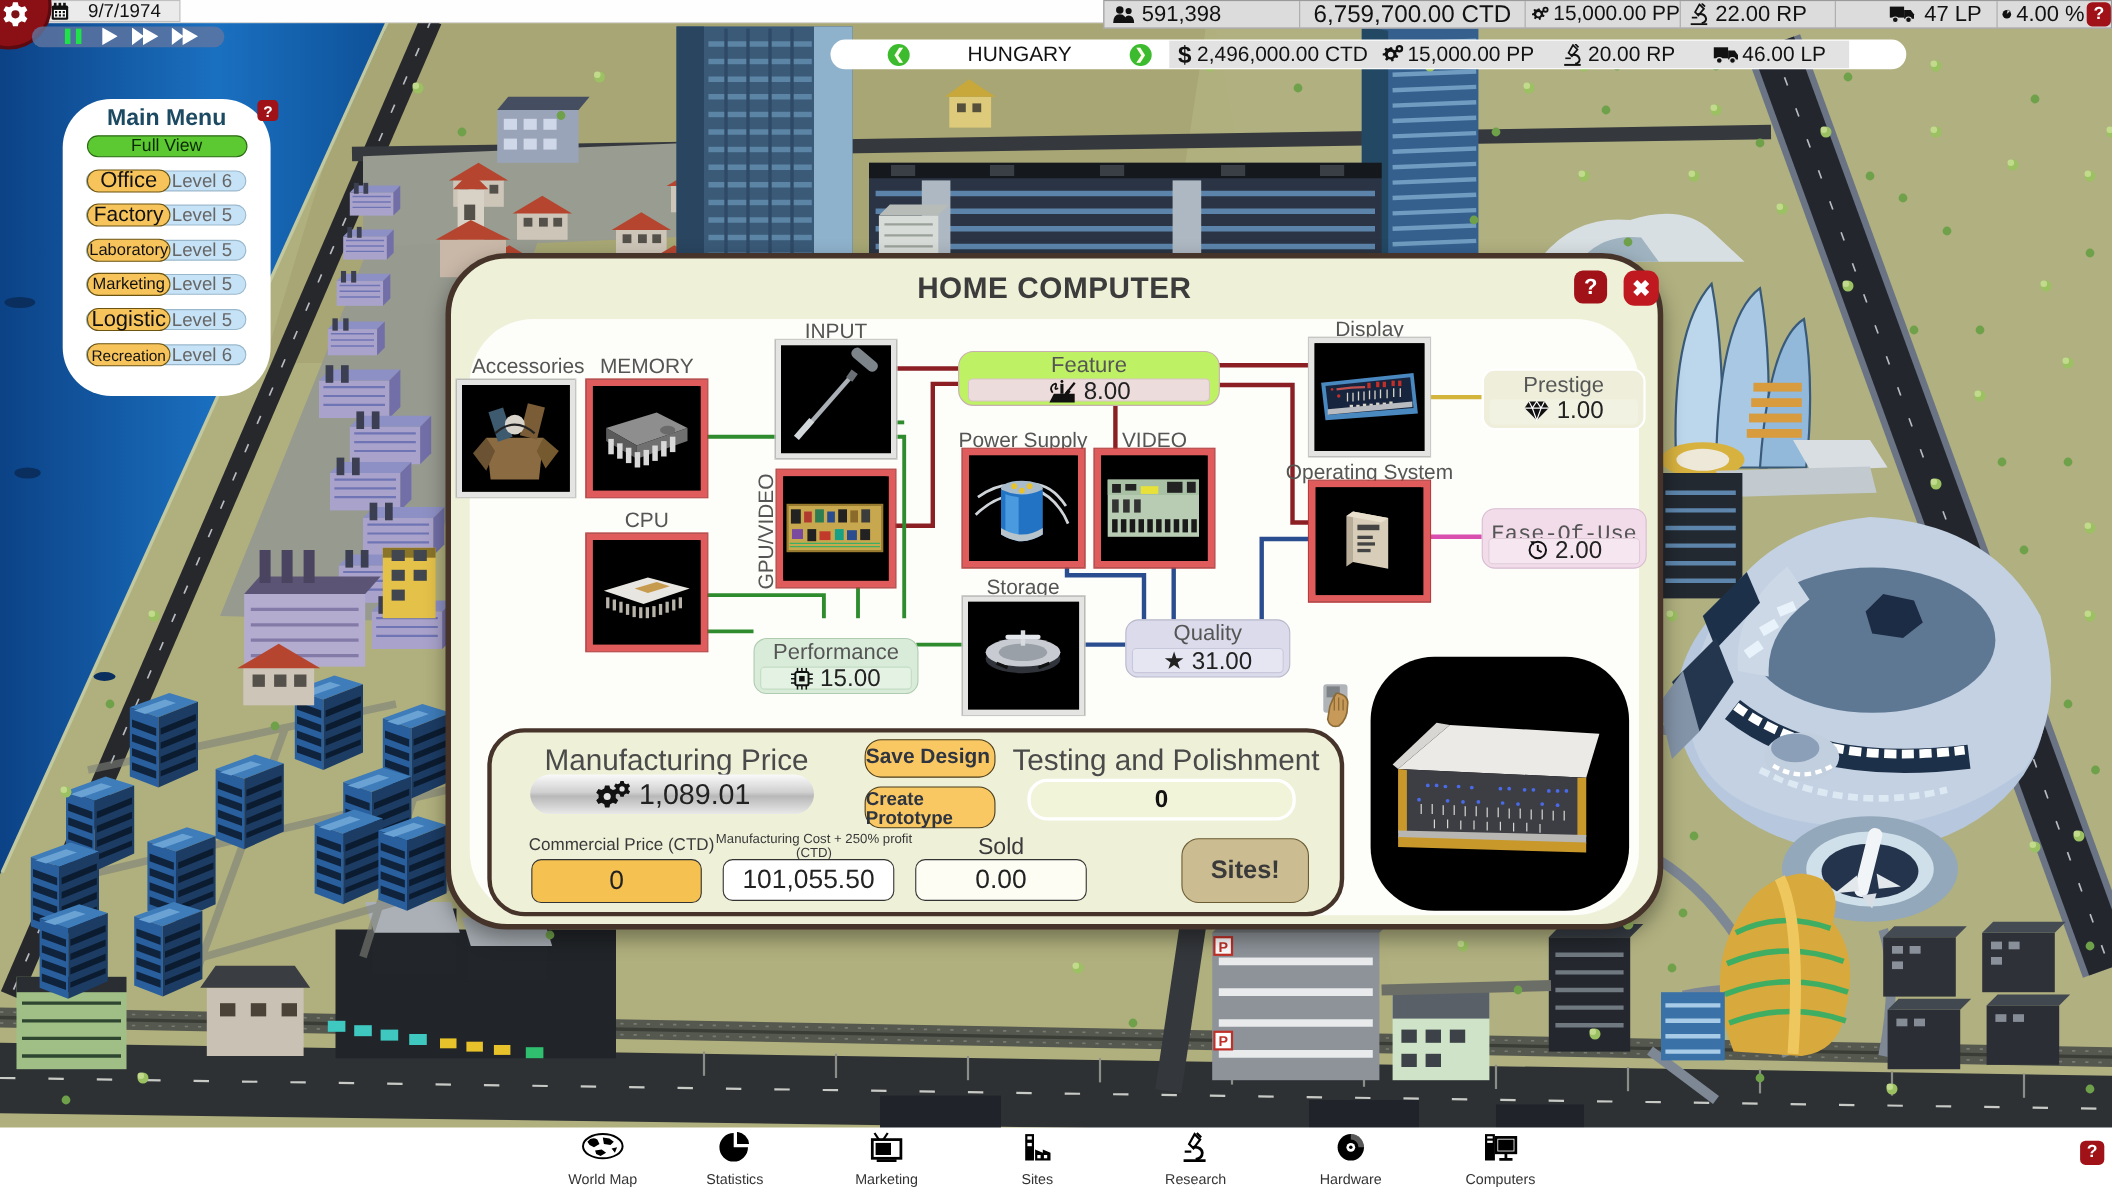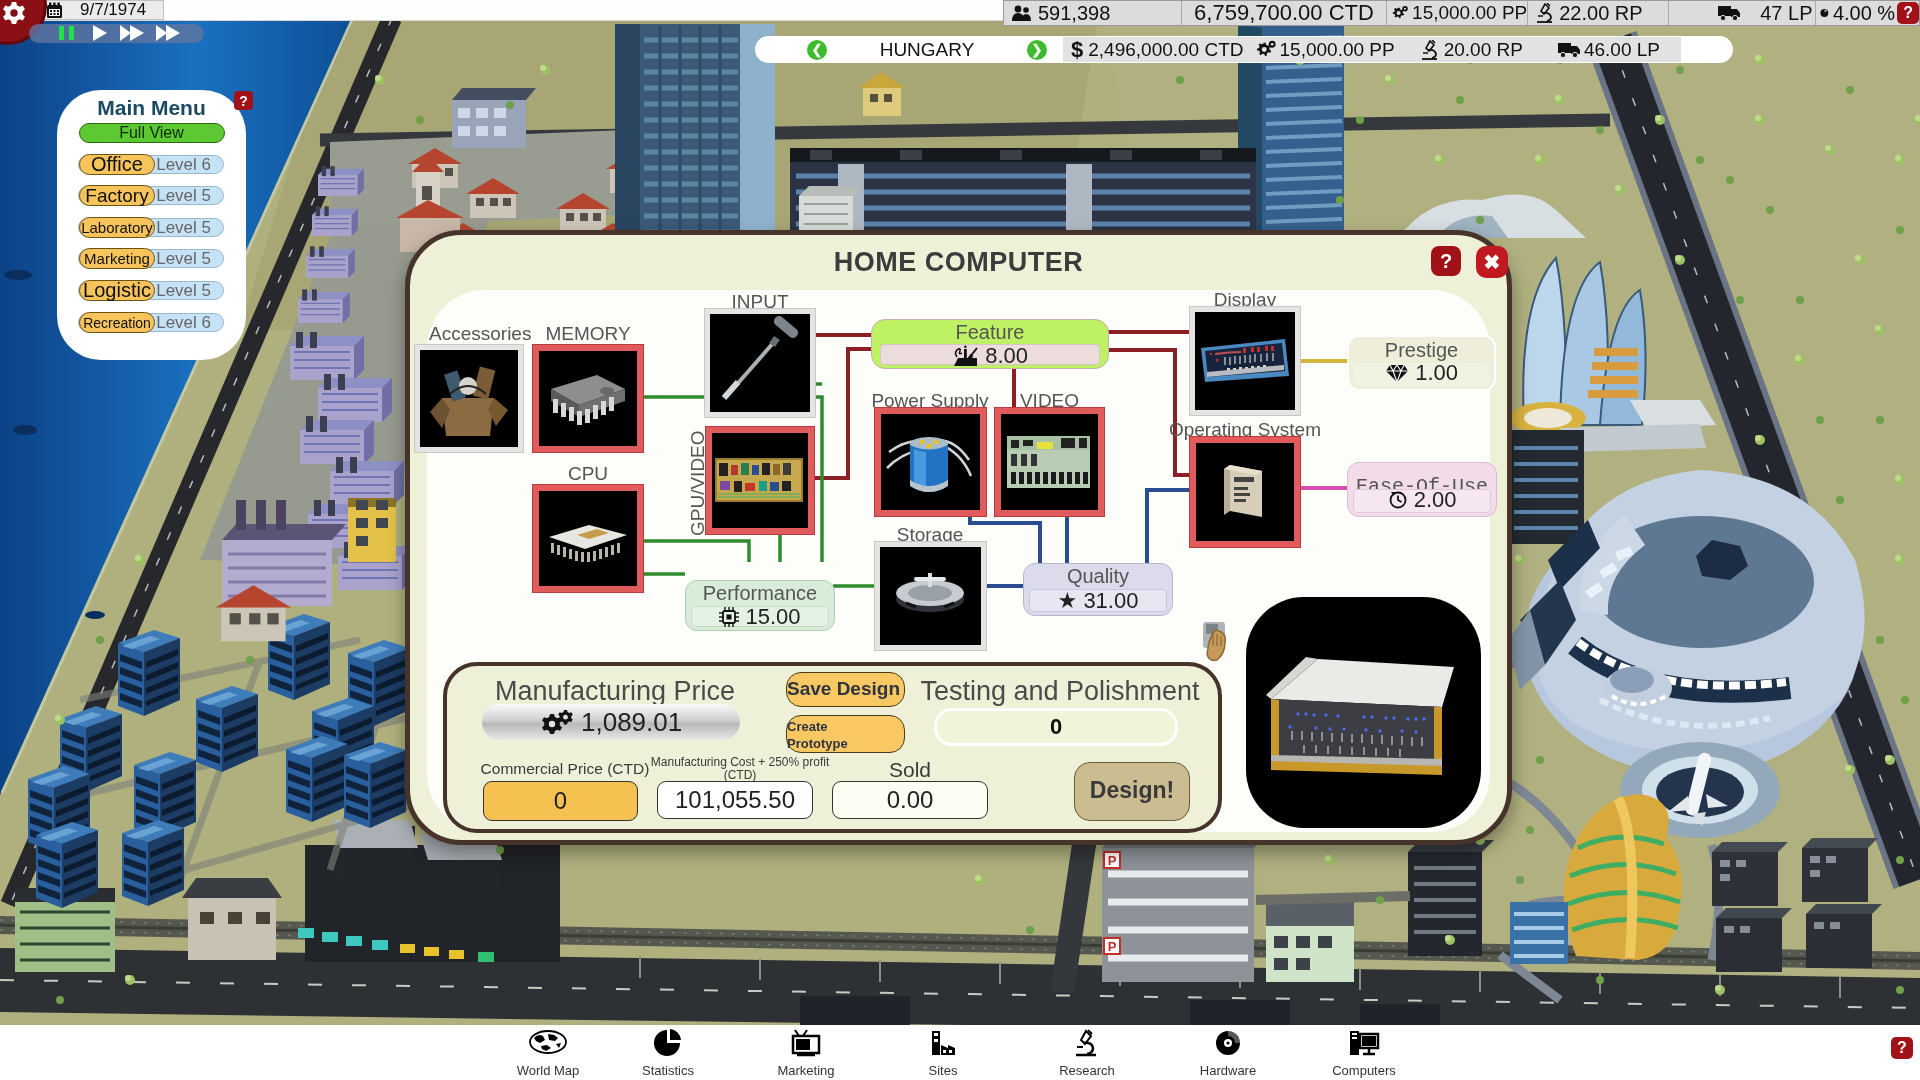--- a/index.html
+++ b/index.html
@@ -786,21 +786,21 @@
         <span style="margin-left:3px;">22.00 RP</span>
       </div>
 
     <div class="seg" style="width:147px;">
         <svg style="margin-left:48px;" width="24" height="18" viewBox="0 0 24 18">
           <rect x="1" y="2" width="13" height="10" fill="#111"></rect>
           <path d="M14,5 L20,5 L23,9 L23,13 L14,13 Z" fill="#111"></path>
           <circle cx="6" cy="14" r="2.6" fill="#111" stroke="#dcdcdc" stroke-width="1"></circle>
           <circle cx="18" cy="14" r="2.6" fill="#111" stroke="#dcdcdc" stroke-width="1"></circle>
         </svg>
-        <span style="margin-left:19px;">47 LP</span>
+        <span style="margin-left:8px;">47 LP</span>
       </div>
 
     <div class="seg" style="width:79px;border-right:none;">
         <svg style="margin-left:4px;" width="20" height="20" viewBox="0 0 20 20">
           <circle cx="10" cy="10" r="9" fill="#111"></circle>
           <path d="M10,10 L11,1.2 A9,9 0 0 1 16.8,3.6 Z" fill="#dcdcdc" stroke="#111" stroke-width="0.8"></path>
         </svg>
         <span style="margin-left:4px;">4.00 %</span>
       </div>
 
@@ -1337,33 +1337,33 @@
 
     <div class="abs" style="left:77px;top:474px;width:258px;height:36px;border-radius:18px;background:linear-gradient(#fafafa,#d0d0d0 45%,#b8b8b8 55%,#e8e8e8);text-align:center;font-size:26px;color:#222;line-height:36px;"><svg style="vertical-align:-5px;" width="34" height="28" viewBox="0 0 34 28">
           <path d="M10,6 L14,6 L14.7,8.8 L17.2,10.2 L20,9.2 L22,12.6 L19.8,14.6 L19.8,17.4 L22,19.4 L20,22.8 L17.2,21.8 L14.7,23.2 L14,26 L10,26 L9.3,23.2 L6.8,21.8 L4,22.8 L2,19.4 L4.2,17.4 L4.2,14.6 L2,12.6 L4,9.2 L6.8,10.2 L9.3,8.8 Z" fill="#111"></path>
           <circle cx="12" cy="16" r="3.2" fill="#e2e2e2"></circle>
           <path d="M24,2 L27,2 L27.5,4 L29.3,5 L31.3,4.3 L32.8,6.8 L31.2,8.2 L31.2,10.2 L32.8,11.6 L31.3,14.1 L29.3,13.4 L27.5,14.4 L27,16.4 L24,16.4 L23.5,14.4 L21.7,13.4 L19.7,14.1 L18.2,11.6 L19.8,10.2 L19.8,8.2 L18.2,6.8 L19.7,4.3 L21.7,5 L23.5,4 Z" fill="#111"></path>
           <circle cx="25.5" cy="9.2" r="2.4" fill="#e2e2e2"></circle>
         </svg> 1,089.01</div>
 
     <div class="abs obtn" style="left:381px;top:442px;width:119px;height:35px;font-size:19px;line-height:31px;white-space:nowrap;">Save Design</div>
 
-    <div class="abs obtn" style="left:381px;top:485px;width:119px;height:38px;font-size:13px;line-height:17px;padding-top:2px;">Create<br>Prototype</div>
+    <div class="abs obtn" style="left:381px;top:485px;width:119px;height:38px;font-size:17px;line-height:17px;padding-top:2px;">Create<br>Prototype</div>
 
     <div class="abs" style="left:510px;top:446px;width:290px;text-align:center;font-size:27px;color:#4a4a4a;">Testing and Polishment</div>
 
     <div class="abs" style="left:529px;top:478px;width:244px;height:38px;background:#f2f4da;border:3px solid #fff;border-radius:18px;box-sizing:border-box;text-align:center;font-size:22px;font-weight:bold;color:#111;line-height:32px;">0</div>
 
     <div class="abs" style="left:72px;top:530px;width:176px;text-align:center;font-size:15.5px;color:#3a3a3a;white-space:nowrap;">Commercial Price (CTD)</div>
 
     <div class="abs" style="left:78px;top:551px;width:155px;height:40px;background:#f5c150;border:1.5px solid #333;border-radius:9px;box-sizing:border-box;text-align:center;font-size:24px;color:#222;line-height:37px;">0</div>
 
     <div class="abs" style="left:240px;top:526px;width:190px;text-align:center;font-size:12px;color:#3a3a3a;line-height:13px;white-space:nowrap;">Manufacturing Cost + 250% profit<br>(CTD)</div>
 
     <div class="abs" style="left:252px;top:551px;width:156px;height:38px;background:#fff;border:1.5px solid #333;border-radius:9px;box-sizing:border-box;text-align:center;font-size:24px;color:#222;line-height:35px;">101,055.50</div>
 
     <div class="abs" style="left:427px;top:528px;width:156px;text-align:center;font-size:21px;color:#3a3a3a;">Sold</div>
 
     <div class="abs" style="left:427px;top:551px;width:156px;height:38px;background:#fdfdf4;border:1.5px solid #333;border-radius:9px;box-sizing:border-box;text-align:center;font-size:24px;color:#222;line-height:35px;">0.00</div>
 
-    <div class="abs" style="left:669px;top:532px;width:116px;height:59px;background:#cbbc92;border:1.5px solid #6b5c34;border-radius:16px;box-sizing:border-box;text-align:center;font-size:23px;font-weight:bold;color:#3a3a3a;line-height:55px;">Design!</div>
+    <div class="abs" style="left:669px;top:532px;width:116px;height:59px;background:#cbbc92;border:1.5px solid #6b5c34;border-radius:16px;box-sizing:border-box;text-align:center;font-size:23px;font-weight:bold;color:#3a3a3a;line-height:55px;">Sites!</div>
   </div>
 </div>
 
 </body></html>

